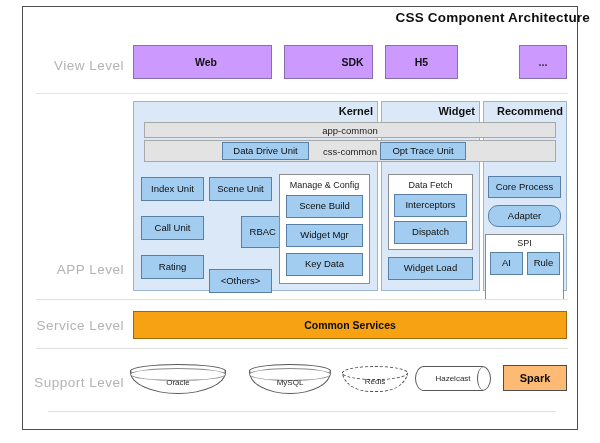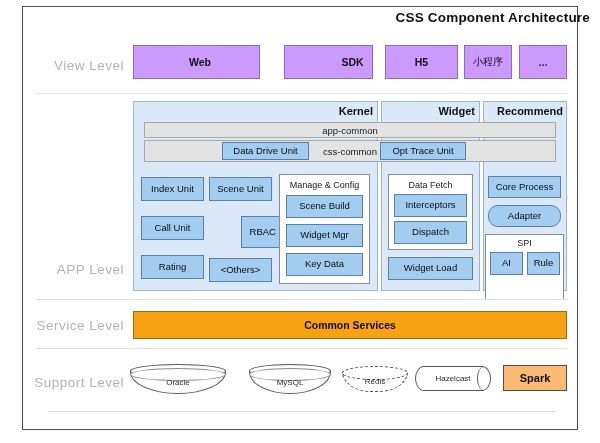--- a/index.html
+++ b/index.html
@@ -57,24 +57,23 @@
 </head>
 <body>
 
 <div id="canvas">
   <div class="frame"></div>
 
   <div class="title">CSS Component Architecture</div>
 
   <div class="lvl-label" style="left:36px;top:58px;width:88px;">View  Level</div>
 
-  <div class="vbox" style="left:133px;top:45px;width:127px;height:34px;padding-left:7px;">Web</div>
+  <div class="vbox" style="left:133px;top:45px;width:139px;height:34px;padding-left:7px;">Web</div>
   <div class="vbox" style="left:284px;top:45px;width:89px;height:34px;padding-left:48px;">SDK</div>
   <div class="vbox" style="left:385px;top:45px;width:73px;height:34px;">H5</div>
-  <div class="vbox cjk" style="left:464px;top:45px;width:48px;height:34px;">小程序</div>
   <div class="vbox dots" style="left:519px;top:45px;width:48px;height:34px;">...</div>
 
   <div class="divider" style="left:36px;top:93px;width:532px;"></div>
 
   <div class="lvl-label" style="left:28px;top:262px;width:96px;">APP  Level</div>
 
   <div class="panel" style="left:133px;top:101px;width:245px;height:190px;"></div>
   <div class="panel" style="left:381px;top:101px;width:99px;height:190px;"></div>
   <div class="panel" style="left:483px;top:101px;width:84px;height:190px;"></div>
 
@@ -85,21 +84,21 @@
   <div class="common" style="left:144px;top:122px;width:412px;height:16px;">app-common</div>
   <div class="common" style="left:144px;top:140px;width:412px;height:22px;">css-common</div>
   <div class="bbox" style="left:222px;top:142px;width:87px;height:18px;">Data Drive Unit</div>
   <div class="bbox" style="left:380px;top:142px;width:86px;height:18px;">Opt Trace Unit</div>
 
   <div class="bbox" style="left:141px;top:177px;width:63px;height:24px;">Index Unit</div>
   <div class="bbox" style="left:209px;top:177px;width:63px;height:24px;">Scene Unit</div>
   <div class="bbox" style="left:141px;top:216px;width:63px;height:24px;">Call Unit</div>
   <div class="bbox" style="left:209px;top:216px;width:63px;height:32px;margin-left:32px;">RBAC Unit</div>
   <div class="bbox" style="left:141px;top:255px;width:63px;height:24px;">Rating</div>
-  <div class="bbox" style="left:209px;top:258px;width:63px;height:24px;">&lt;Others&gt;</div>
+  <div class="bbox" style="left:209px;top:269px;width:63px;height:24px;">&lt;Others&gt;</div>
 
   <div class="gbox" style="left:279px;top:174px;width:91px;height:110px;">
     <div class="gbox-t" style="top:5px;">Manage &amp; Config</div>
   </div>
   <div class="bbox" style="left:286px;top:224px;width:77px;height:23px;">Widget Mgr</div>
   <div class="bbox" style="left:286px;top:195px;width:77px;height:23px;">Scene Build</div>
   <div class="bbox" style="left:286px;top:253px;width:77px;height:23px;">Key Data</div>
 
   <div class="gbox" style="left:388px;top:174px;width:85px;height:76px;">
     <div class="gbox-t" style="top:5px;">Data Fetch</div>

